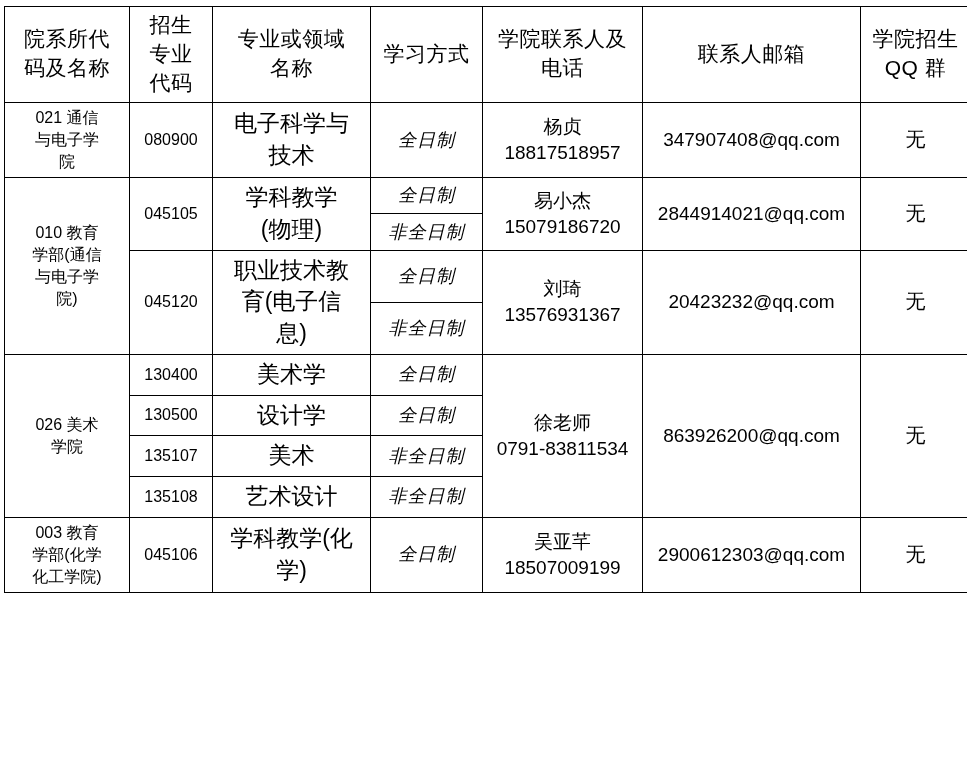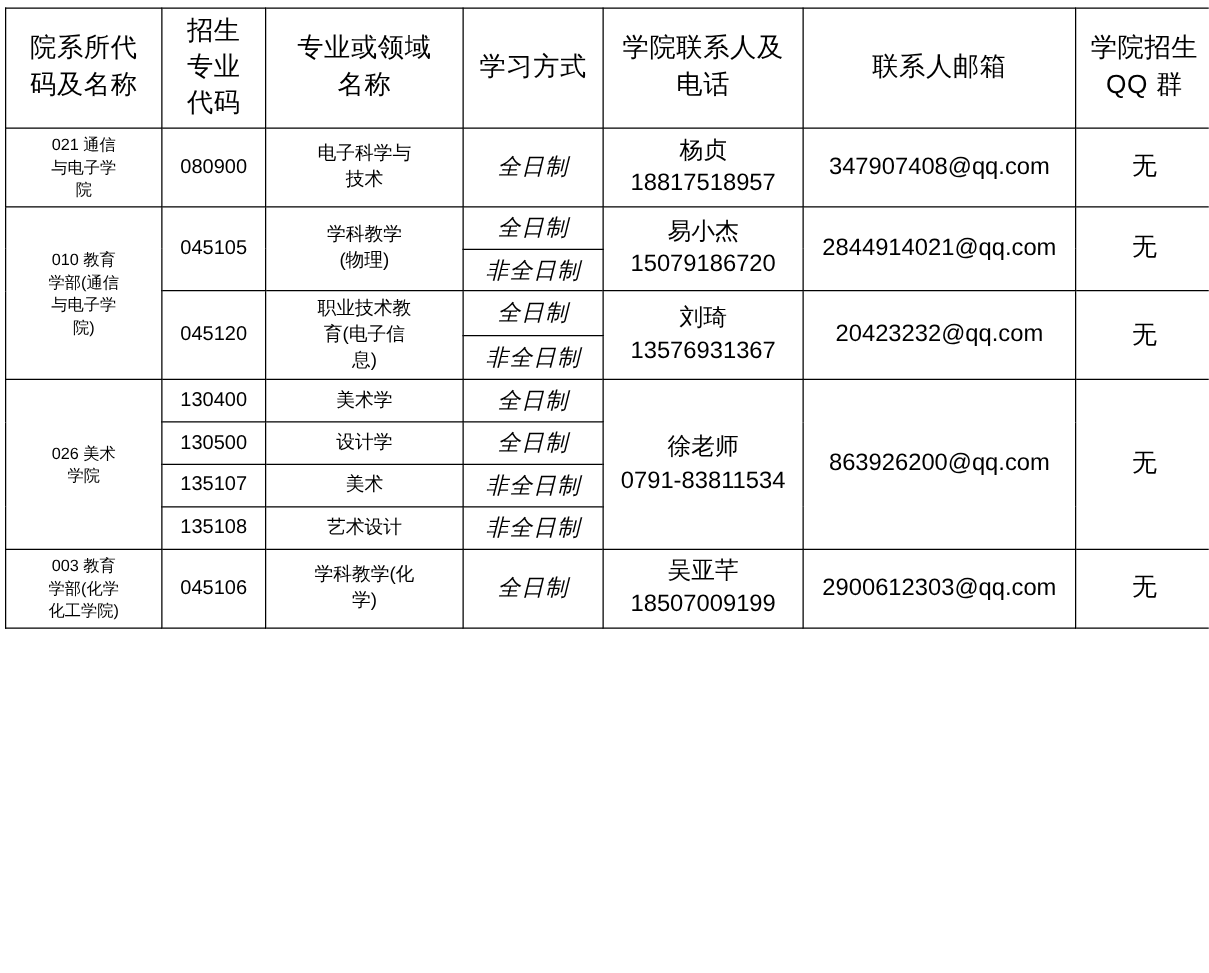--- a/index.html
+++ b/index.html
@@ -43,29 +43,29 @@
   }
   .c-dept   { width: 125px; }
   .c-code   { width: 83px; }
   .c-major  { width: 158px; }
   .c-mode   { width: 112px; }
   .c-person { width: 160px; }
   .c-mail   { width: 218px; }
   .c-qq     { width: 110px; }
 
   td.dept {
-    font-size: 13px;
+    font-size: 16px;
     line-height: 1.5;
   }
   td.code {
     font-size: 16px;
     line-height: 1.45;
   }
   td.major {
-    font-size: 15px;
+    font-size: 23px;
     line-height: 1.5;
   }
   td.mode {
     font-size: 18px;
     letter-spacing: 1px;
     font-style: italic;
   }
   td.person {
     font-size: 19px;
     line-height: 1.5;

